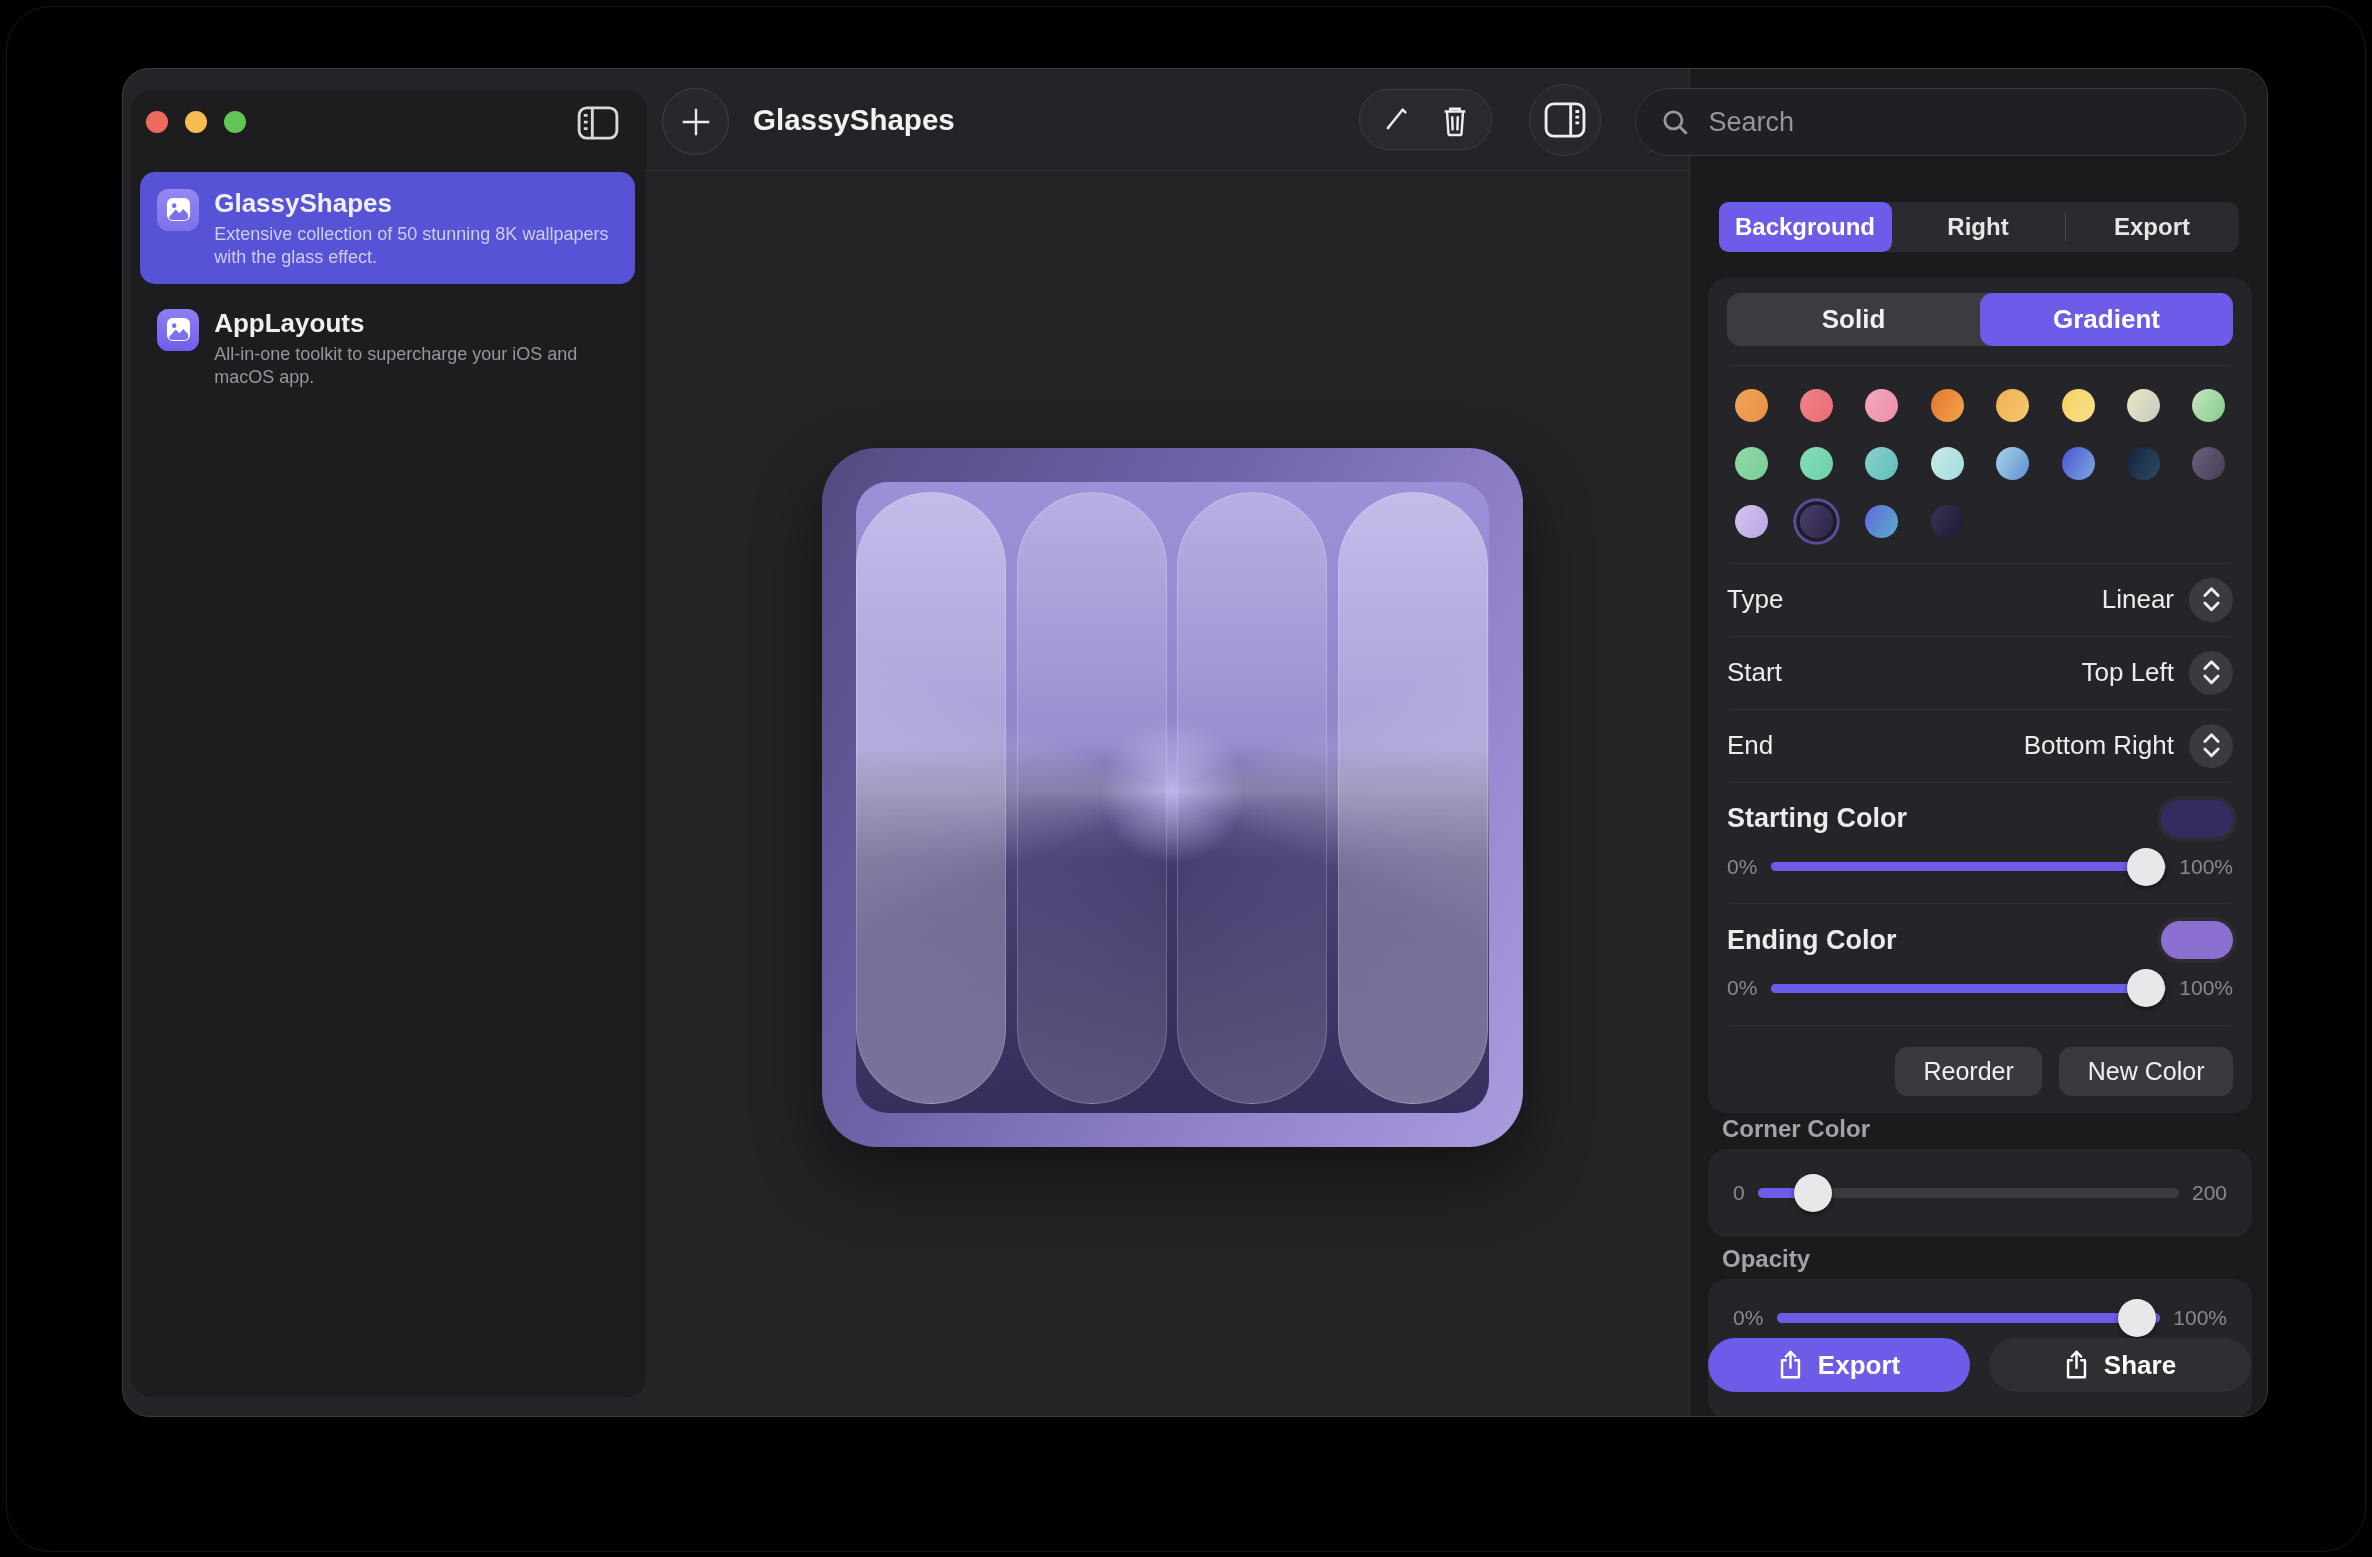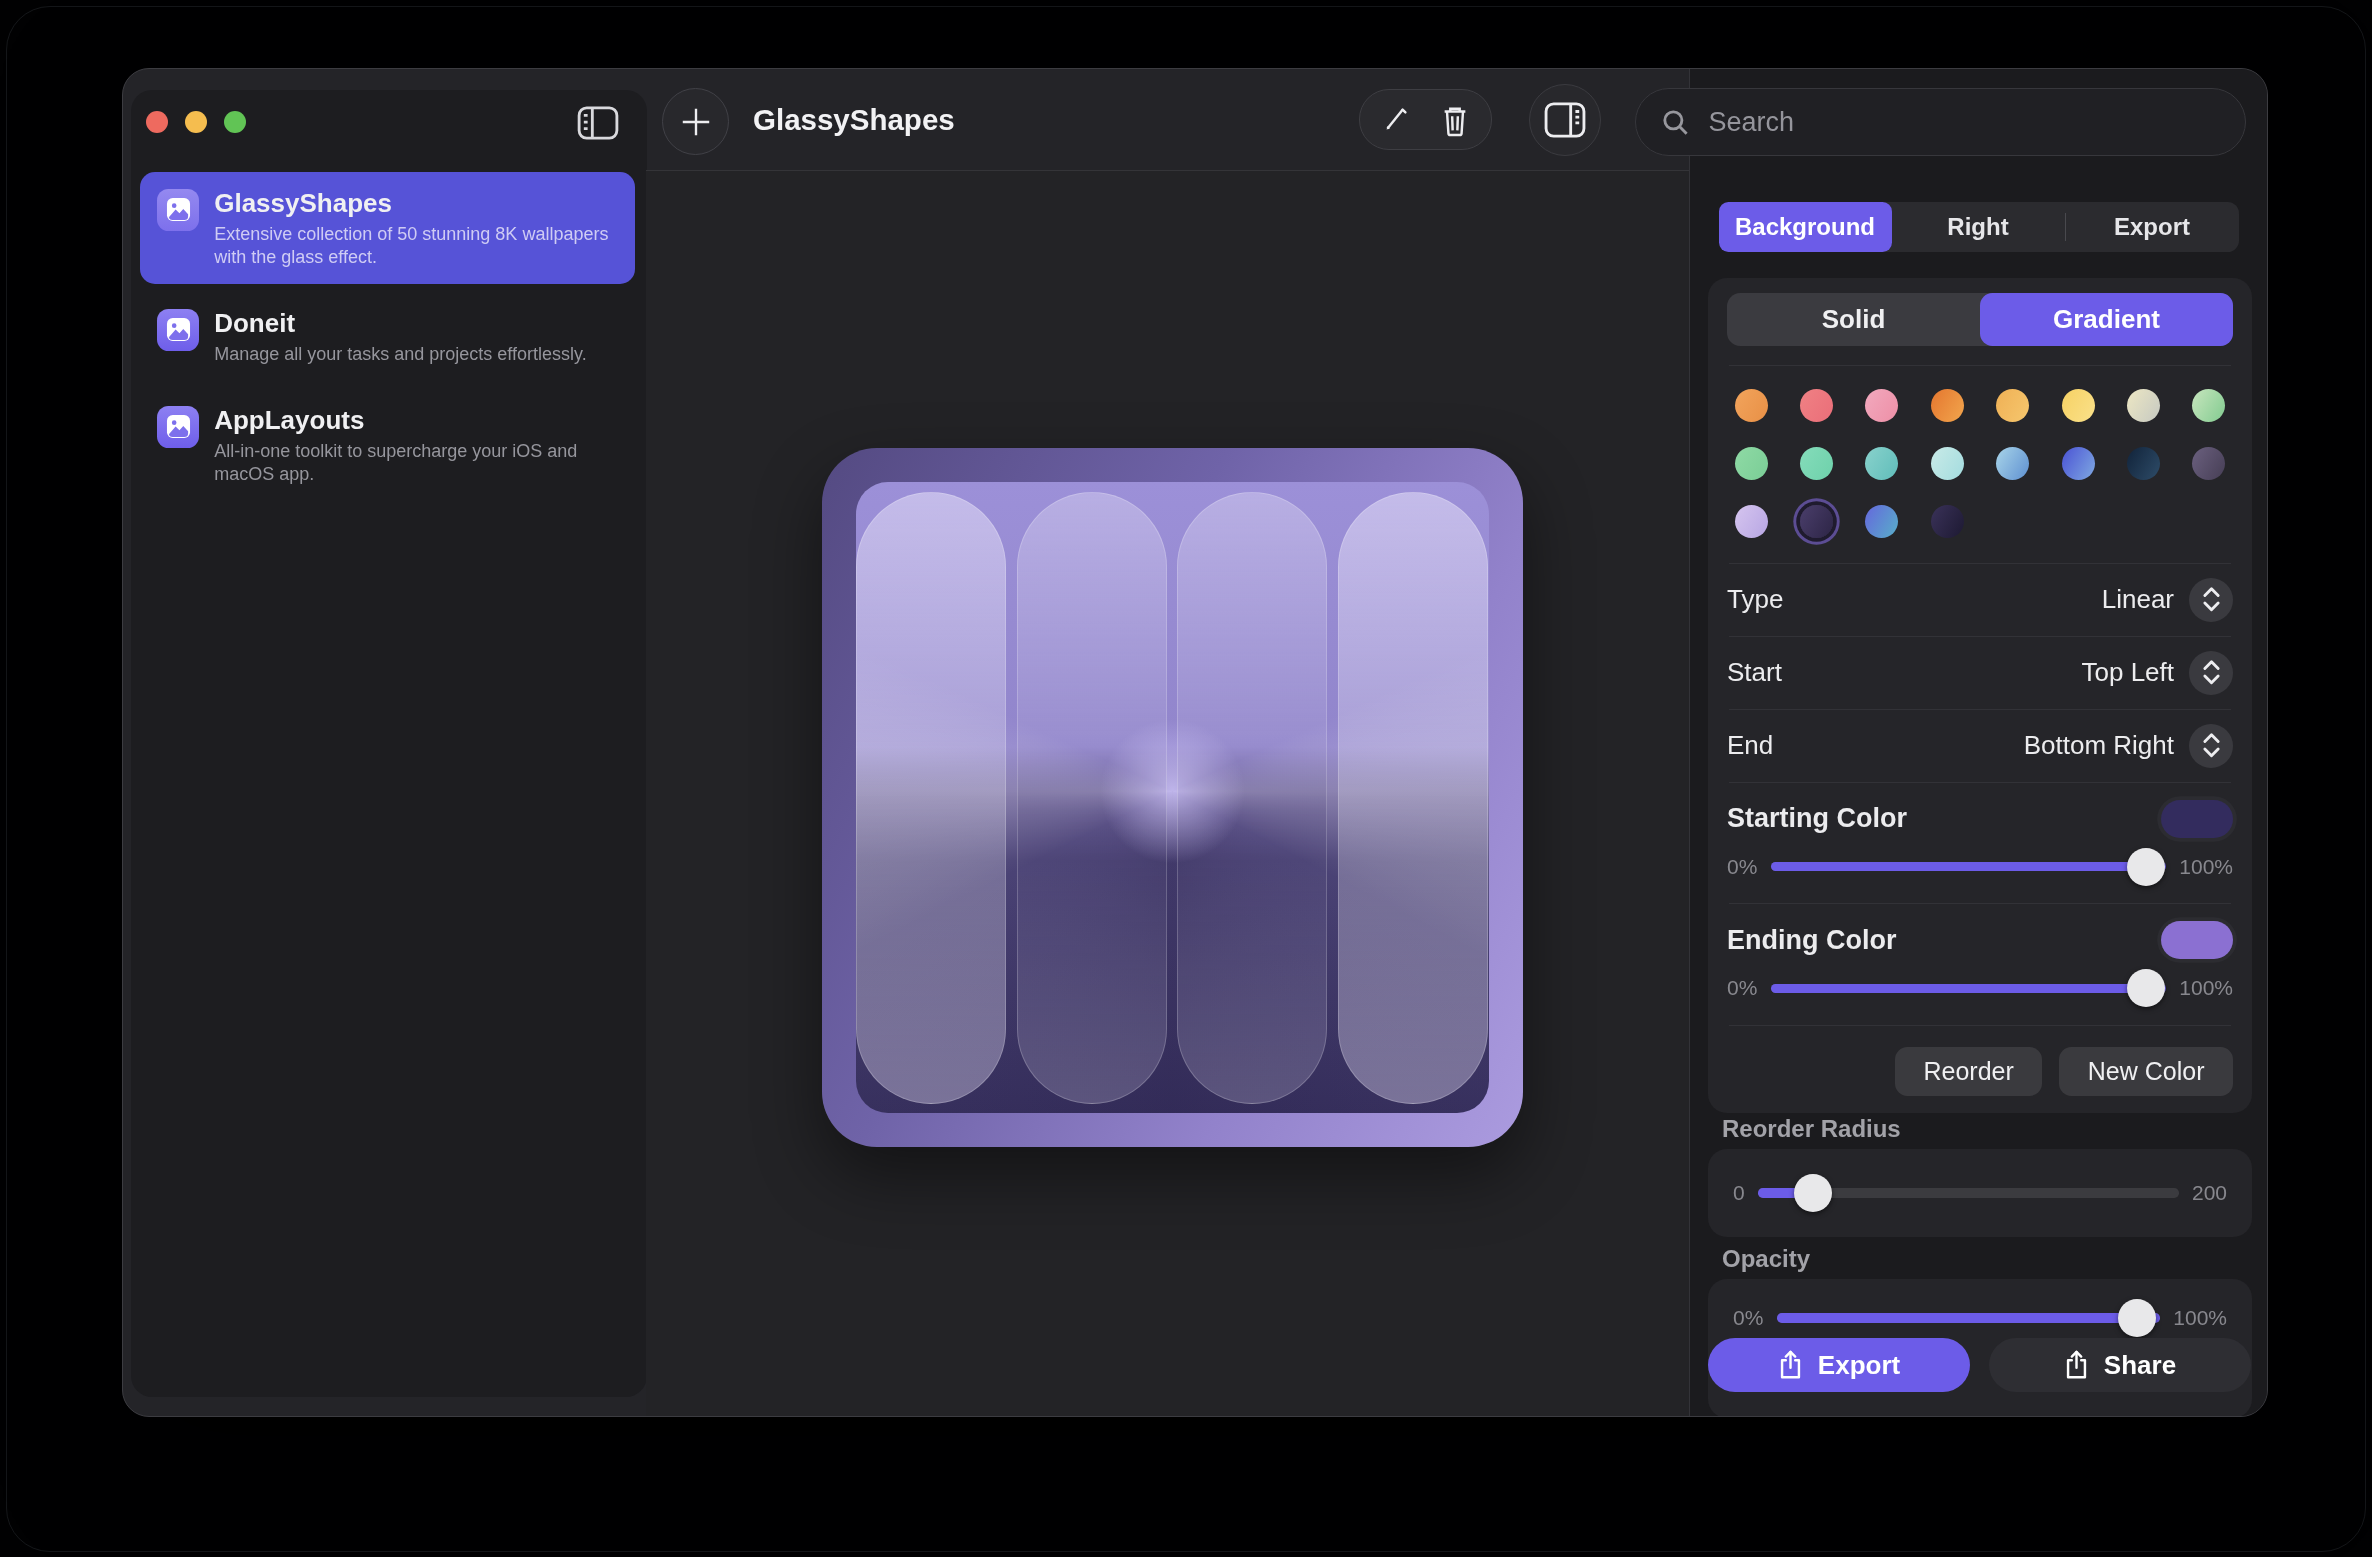--- a/index.html
+++ b/index.html
@@ -144,31 +144,20 @@
     <div class="sb-desc">Extensive collection of 50 stunning 8K wallpapers with the glass effect.</div></span>
           </div>
           <div class="sb-item">
             <span class="sb-icon">
       <svg width="25" height="25" viewBox="0 0 26 26">
                 <rect x="1" y="1" width="24" height="24" rx="6" fill="#fff"></rect>
       <circle cx="8.5" cy="9" r="2.4" fill="#7d70ec"></circle>
       <path d="M3 21 L10 13 L14 17 L18 12.5 L23 18 V20 a4 4 0 0 1-4 4 H7 a4 4 0 0 1-4-4 Z" fill="#7d70ec"></path>
               </svg>
             </span>
-    <span class="sb-texts"><span class="sb-title">Doneit</span>
-    <div class="sb-desc">Manage all your tasks and projects effortlessly.</div></span>
-          </div>
-          <div class="sb-item">
-            <span class="sb-icon">
-      <svg width="25" height="25" viewBox="0 0 26 26">
-                <rect x="1" y="1" width="24" height="24" rx="6" fill="#fff"></rect>
-      <circle cx="8.5" cy="9" r="2.4" fill="#7d70ec"></circle>
-      <path d="M3 21 L10 13 L14 17 L18 12.5 L23 18 V20 a4 4 0 0 1-4 4 H7 a4 4 0 0 1-4-4 Z" fill="#7d70ec"></path>
-              </svg>
-            </span>
     <span class="sb-texts"><span class="sb-title">AppLayouts</span>
     <div class="sb-desc">All-in-one toolkit to supercharge your iOS and macOS app.</div></span>
           </div>
         </div>
     </div>
 
     <div class="toolbar-divider"></div>
     <div class="add-btn">
       <span>
         <svg width="34" height="34" viewBox="0 0 36 36" stroke="#ededf0" stroke-width="2.5" fill="none">
@@ -340,21 +329,21 @@
           </div>
         </div>
         <div class="hr"></div>
 
         <div class="actions">
           <button class="small-btn">Reorder</button>
           <button class="small-btn">New Color</button>
         </div>
       </div>
 
-      <div class="section-label" style="top:1046px">Reorder Radius</div>
+      <div class="section-label" style="top:1046px">Corner Color</div>
       <div class="card card-slider" style="top:1080px">
         <div class="slider">
           <span class="pct">0</span>
           <div class="track">
               <div class="fill" style="width: 13%;"></div>
               <div class="knob" style="left: 13%;"></div>
             </div>
           <span class="pct">200</span>
         </div>
       </div>

